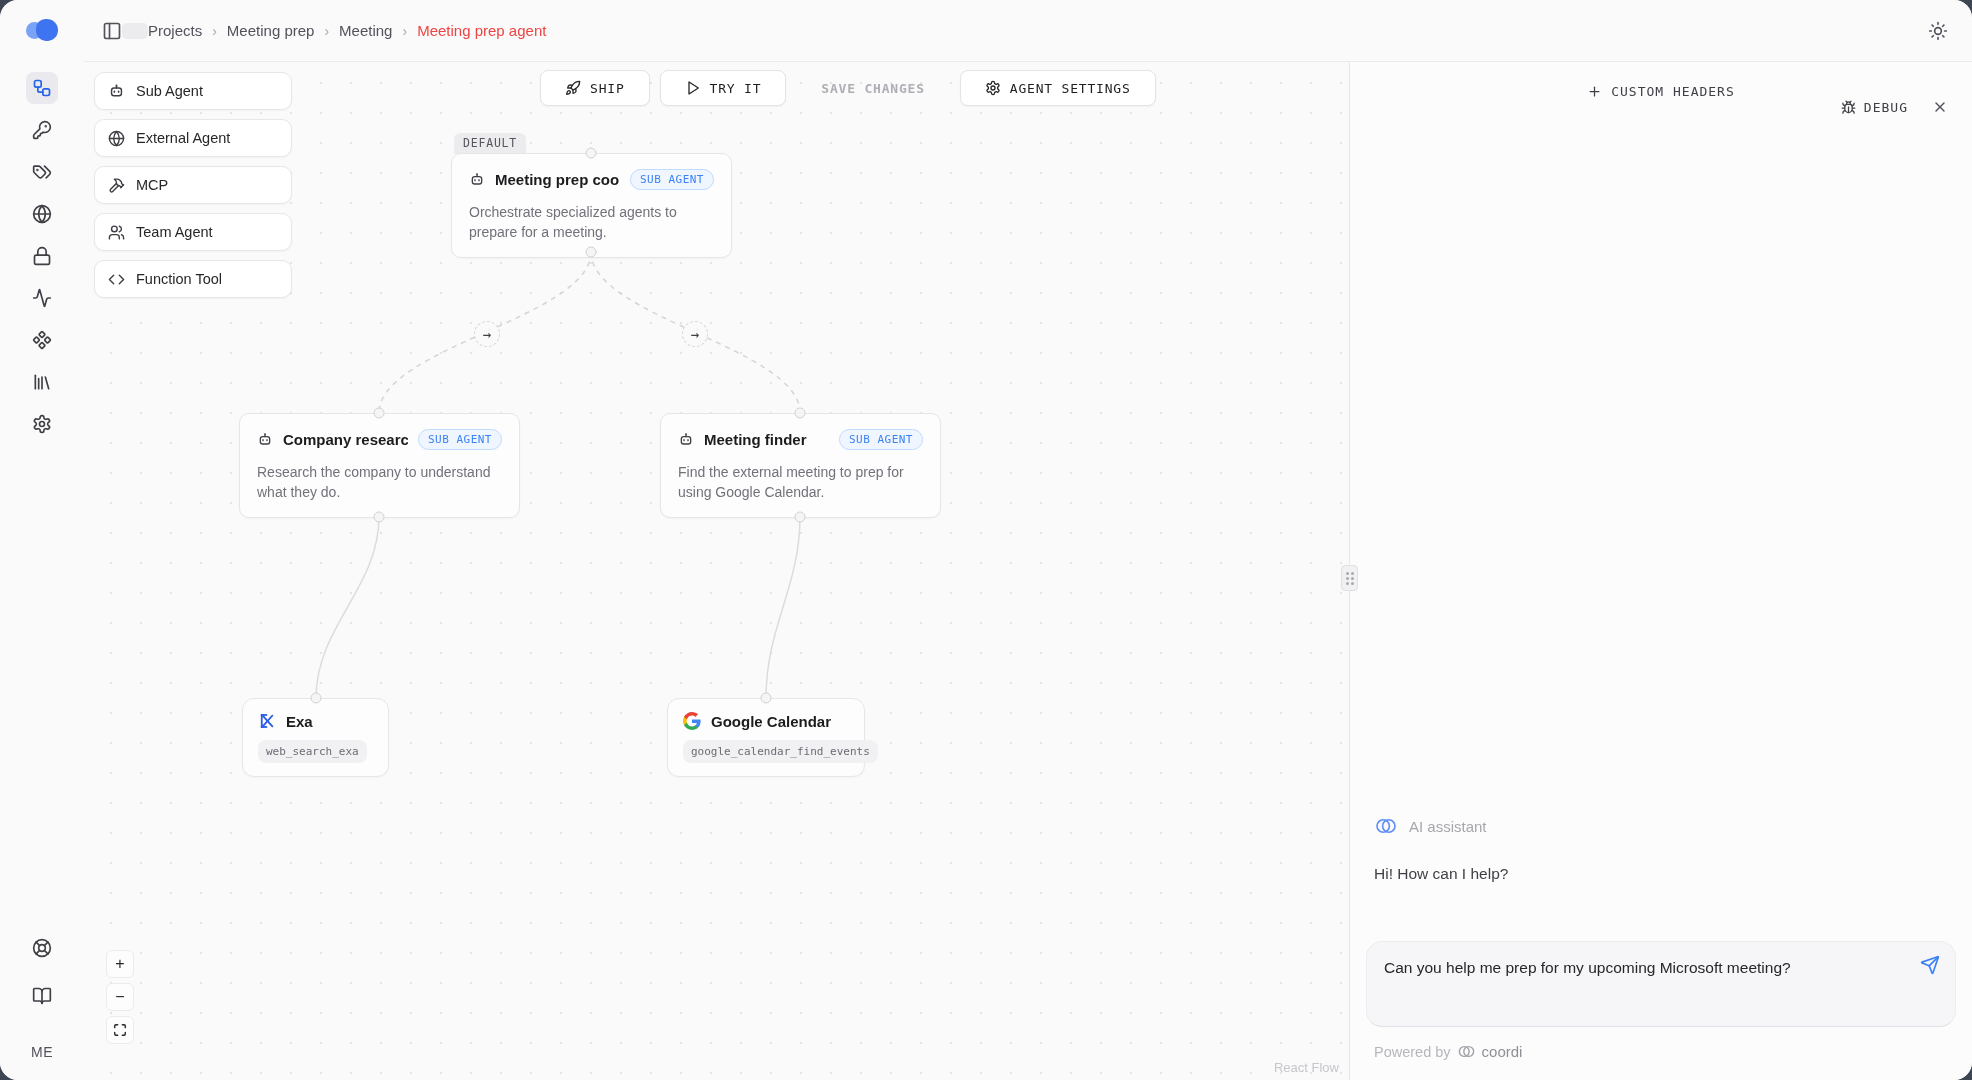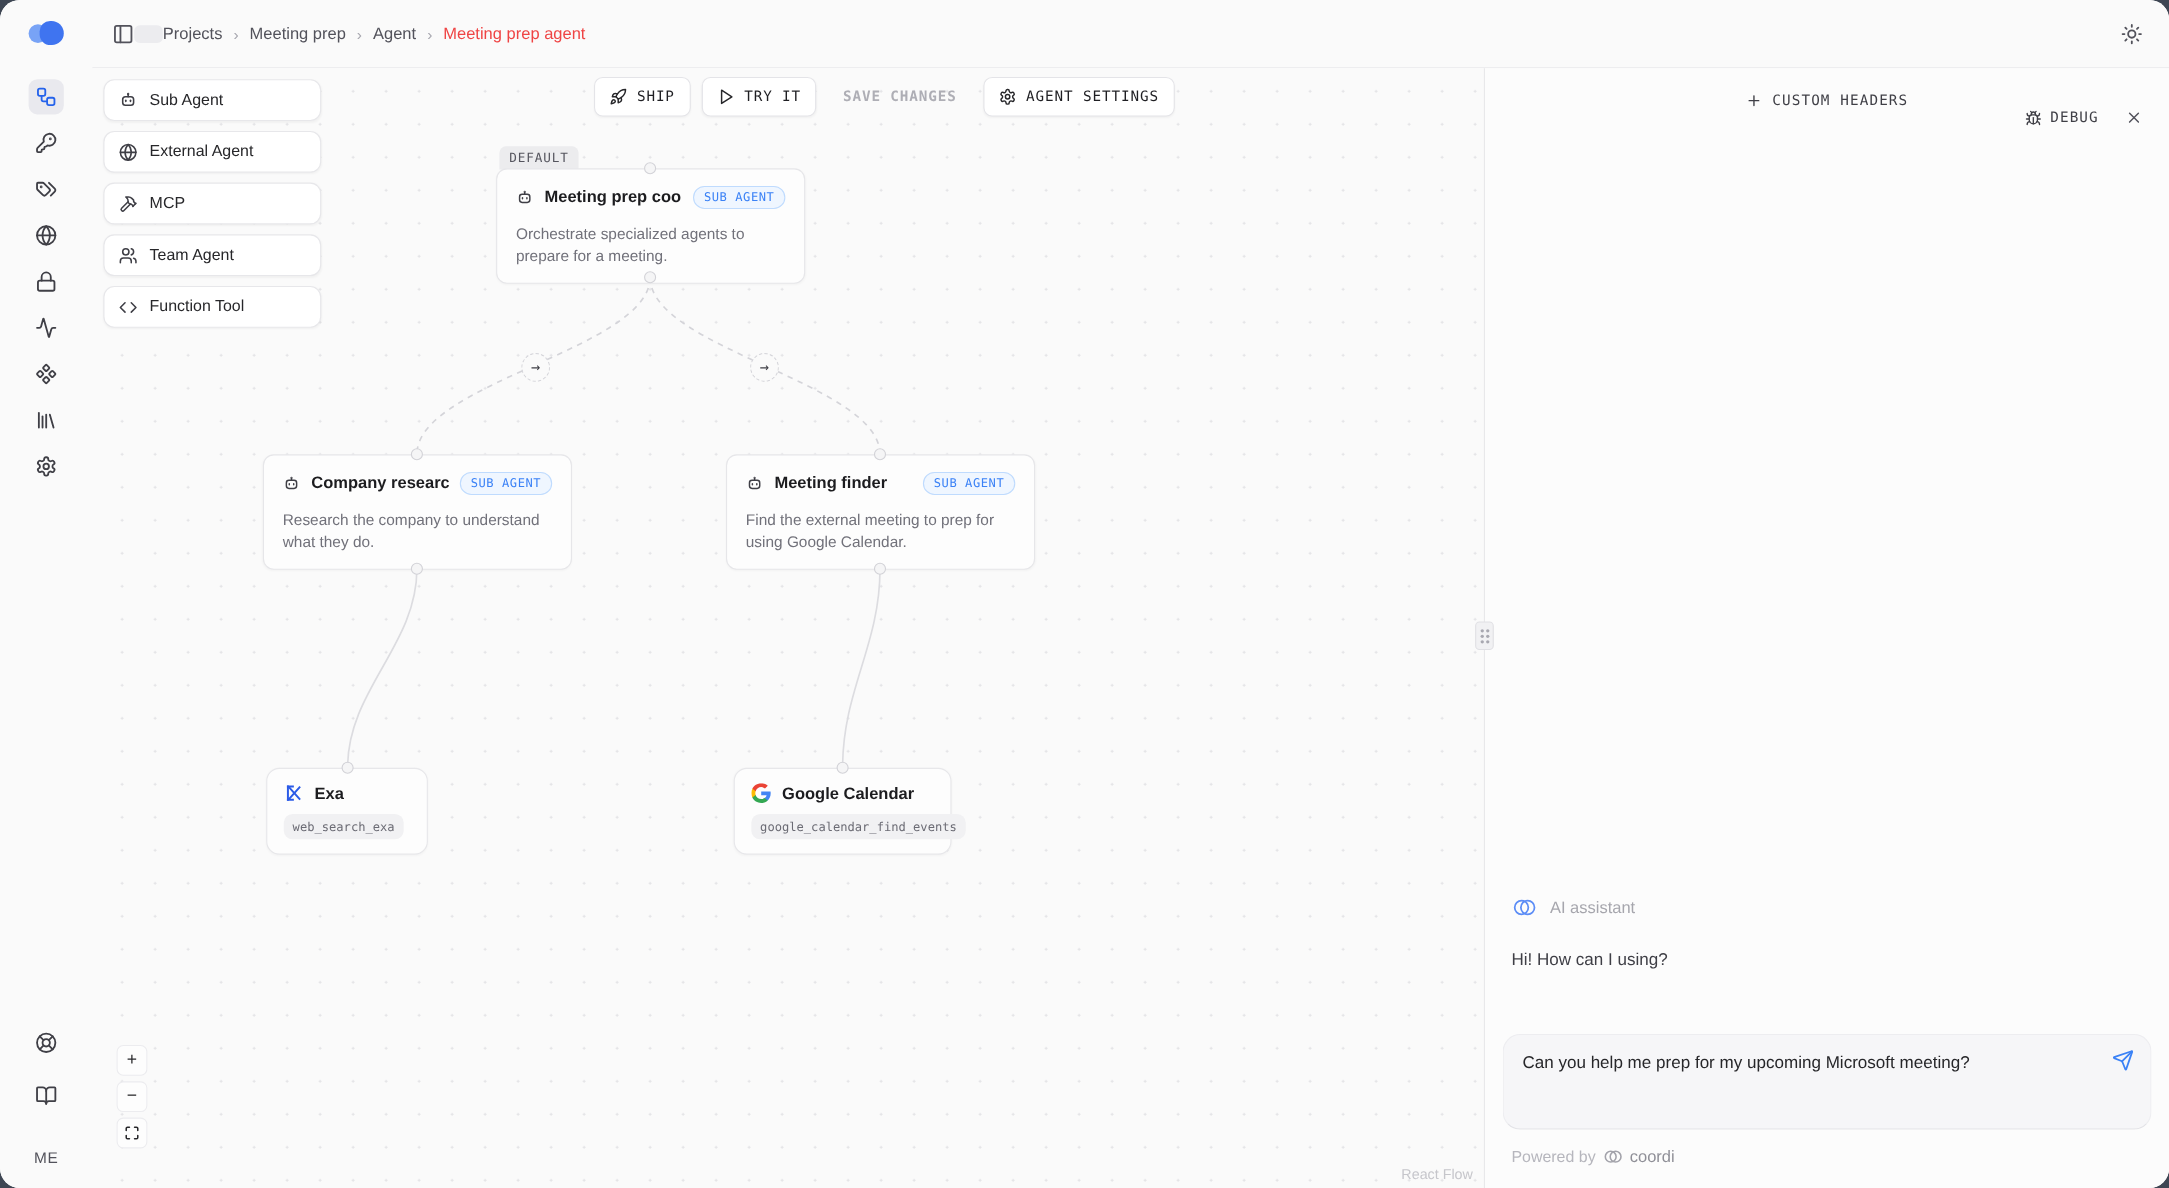--- a/index.html
+++ b/index.html
@@ -39,21 +39,21 @@
   .canvas { flex:1; position:relative; overflow:hidden; background:#fafafa;
             background-image:radial-gradient(circle,#e3e3e6 1.2px,transparent 1.2px);
             background-size:30px 30px; background-position:12px 6px; }
 
   .palette { position:absolute; left:10px; top:10px; width:198px; display:flex; flex-direction:column; gap:9px; z-index:5; }
   .palette-item { height:38px; background:#fff; border:1px solid #e7e7ea; border-radius:10px; display:flex; align-items:center; gap:11px; padding:0 13px; box-shadow:0 1px 2px rgba(0,0,0,.04); cursor:grab; }
   .palette-item svg { width:17px; height:17px; color:#3f3f46; flex:none; }
   .palette-item span { font-size:14.5px; color:#27272a; }
 
   .toolbar { position:absolute; left:456px; top:8px; display:flex; align-items:center; gap:10px; z-index:5; }
-  .tb-btn { display:flex; align-items:center; gap:9px; height:36px; padding:0 13px; background:#fff; border:1px solid #e4e4e8; border-radius:8px; font-size:13px; letter-spacing:.8px; color:#1f1f23; box-shadow:0 1px 2px rgba(0,0,0,.04); cursor:pointer; }
+  .tb-btn { display:flex; align-items:center; gap:9px; height:36px; padding:0 24px; background:#fff; border:1px solid #e4e4e8; border-radius:8px; font-size:13px; letter-spacing:.8px; color:#1f1f23; box-shadow:0 1px 2px rgba(0,0,0,.04); cursor:pointer; }
   .tb-btn svg { width:16px; height:16px; color:#27272a; }
   .tb-btn.ghost { background:transparent; border-color:transparent; box-shadow:none; color:#aeaeb5; cursor:default;font-weight:bold; }
 
   
   .edge-layer { position:absolute; inset:0; z-index:1; }
   .edge-dashed { fill:none; stroke:#d4d4d9; stroke-width:1.5; stroke-dasharray:5 5; }
   .edge-solid { fill:none; stroke:#dcdce0; stroke-width:1.5; }
   .edge-marker { position:absolute; width:26px; height:26px; border:1px dashed #d5d5da; border-radius:50%; background:#fafafa; display:flex; align-items:center; justify-content:center; color:#3f3f46; font-size:14px; transform:translate(-50%,-50%); z-index:2; }
 
   
@@ -204,21 +204,21 @@
             <rect x="3" y="3" width="18" height="18" rx="2"></rect>
             <path d="M9 3v18"></path>
           </svg>
       </button>
       <div class="org-pill"></div>
       <nav class="crumbs">
         <span class="crumb">Projects</span>
         <span class="crumb-sep">›</span>
         <span class="crumb">Meeting prep</span>
         <span class="crumb-sep">›</span>
-        <span class="crumb">Agent</span>
+        <span class="crumb">Meeting</span>
         <span class="crumb-sep">›</span>
         <span class="crumb-current">Meeting prep agent</span>
       </nav>
       <div class="topbar-right">
         <button class="icon-btn">
           <svg viewBox="0 0 24 24" fill="none" stroke="currentColor" stroke-width="2" stroke-linecap="round" stroke-linejoin="round">
               <circle cx="12" cy="12" r="4"></circle>
               <path d="M12 2v2"></path>
               <path d="M12 20v2"></path>
               <path d="m4.93 4.93 1.41 1.41"></path>
@@ -469,21 +469,21 @@
         </div>
 
         <div class="assistant-row">
           <svg viewBox="0 0 24 24" fill="none" stroke="currentColor" stroke-width="1.6">
               <circle cx="9.2" cy="12" r="6.2"></circle>
               <circle cx="14.8" cy="12" r="6.2"></circle>
             </svg>
           <span class="assistant-label">AI assistant</span>
         </div>
 
-        <div class="greeting">Hi! How can I using?</div>
+        <div class="greeting">Hi! How can I help?</div>
 
         <div class="chat-box">
           <textarea style="">Can you help me prep for my upcoming Microsoft meeting?</textarea>
           <button class="send-btn">
             <svg viewBox="0 0 24 24" fill="none" stroke="currentColor" stroke-width="2" stroke-linecap="round" stroke-linejoin="round">
                 <path d="M14.536 21.686a.5.5 0 0 0 .937-.024l6.5-19a.496.496 0 0 0-.635-.635l-19 6.5a.5.5 0 0 0-.024.937l7.93 3.18a2 2 0 0 1 1.112 1.11z"></path>
                 <path d="m21.854 2.147-10.94 10.939"></path>
               </svg>
           </button>
         </div>

